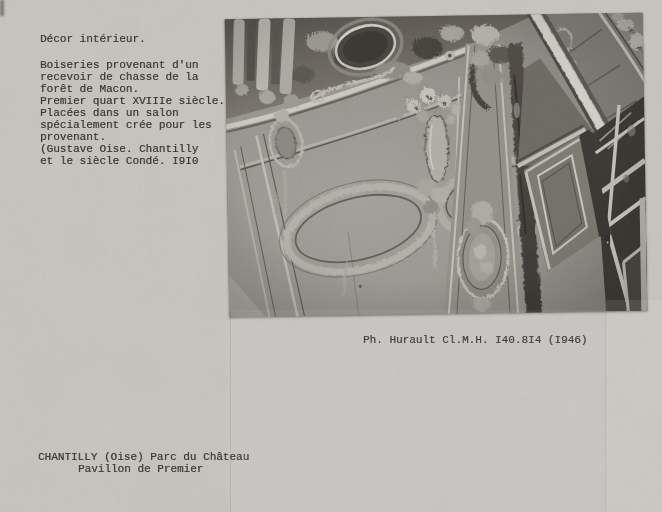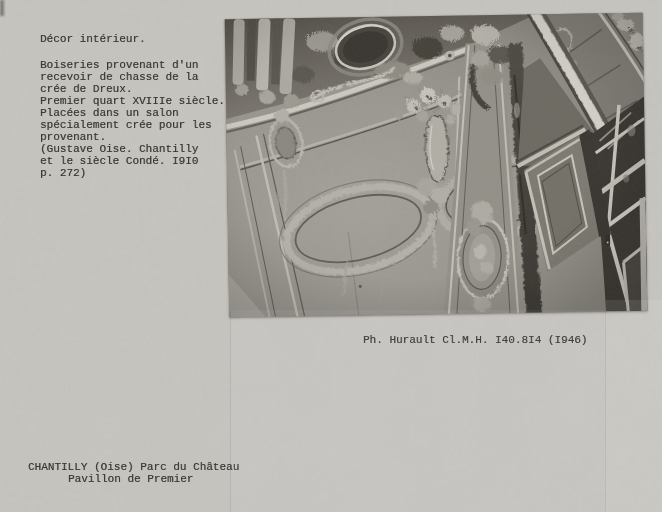--- a/index.html
+++ b/index.html
@@ -13,21 +13,21 @@
   
   .tw{
     font-weight:normal;font-size:11px;line-height:12px;letter-spacing:0px;
     color:var(--ink,#35322e);
     text-shadow:0.4px 0.3px 0.6px rgba(40,38,34,0.45);
     white-space:nowrap;
   }
   .annotation{position:absolute;left:40px;top:33px;}
   .annotation .title{margin-bottom:14px;}
   .caption{position:absolute;left:363px;top:334px;}
-  .footer{position:absolute;left:28px;top:451px;margin-top:10px;}
+  .footer{position:absolute;left:38px;top:451px;}
   .footer .l2{margin-left:40px;}
   
   .photo-wrap{
     position:absolute;left:227px;top:16px;width:418px;height:298px;
     transform:rotate(-0.9deg);
     box-shadow:0 1px 2.5px rgba(45,42,38,0.45), 0 0 1px rgba(45,42,38,0.4);
     background:#8d8a84;
   }
   .photo-wrap svg{display:block;width:100%;height:100%;}
   
@@ -45,28 +45,27 @@
 </style>
 </head>
 <body>
 
 <div class="sheet">
 
   <div class="annotation tw">
     <div class="title">Décor intérieur.</div>
     <div>Boiseries provenant d'un</div>
     <div>recevoir de chasse de la</div>
-    <div>crée de Dreux.</div>
+    <div>forêt de Macon.</div>
     <div>Premier quart XVIIIe siècle.</div>
     <div>Placées dans un salon</div>
     <div>spécialement crée pour les</div>
     <div>provenant.</div>
     <div>(Gustave Oise. Chantilly</div>
     <div>et le siècle Condé. I9I0</div>
-    <div>p. 272)</div>
   </div>
 
   <div class="photo-wrap">
     <svg viewBox="0 0 417 299" preserveAspectRatio="none">
       <defs>
         <radialGradient id="wallG" cx="32%" cy="62%" r="85%">
           <stop offset="0%" stop-color="#a5a29c"></stop>
           <stop offset="45%" stop-color="#99968f"></stop>
           <stop offset="100%" stop-color="#7f7c75"></stop>
         </radialGradient>

